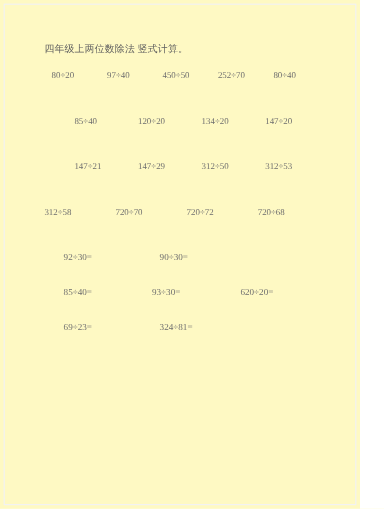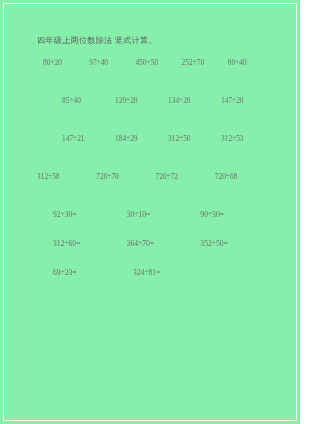--- a/index.html
+++ b/index.html
@@ -12,21 +12,21 @@
     height: 424px;
     font-family: "Liberation Serif", "DejaVu Serif", serif;
     color: #6a6a6a;
     overflow: hidden;
   }
   .page {
     position: relative;
     width: 300px;
     height: 424px;
     box-sizing: border-box;
-    background: #86efac;
+    background: #fef9c3;
   }
   .page-border {
     position: absolute;
     left: 3px;
     top: 3px;
     right: 3px;
     bottom: 3px;
     border: 1px solid #f2f2f2;
     pointer-events: none;
   }
@@ -111,49 +111,48 @@
 
       <div class="prob-row row-v2">
         <span class="cell">85÷40</span>
         <span class="cell">120÷20</span>
         <span class="cell">134÷20</span>
         <span class="cell">147÷20</span>
       </div>
 
       <div class="prob-row row-v3">
         <span class="cell">147÷21</span>
-        <span class="cell">184÷29</span>
+        <span class="cell">147÷29</span>
         <span class="cell">312÷50</span>
         <span class="cell">312÷53</span>
       </div>
 
       <div class="prob-row row-v4">
         <span class="cell">312÷58</span>
         <span class="cell">720÷70</span>
         <span class="cell">720÷72</span>
         <span class="cell">720÷68</span>
       </div>
 
     </div>
 
     <div class="section sec-horizontal">
 
       <div class="prob-row">
         <span class="cell">92÷30=</span>
-        <span class="cell">30÷10=</span>
         <span class="cell">90÷30=</span>
       </div>
 
+      <div class="prob-row">
+        <span class="cell">85÷40=</span>
+        <span class="cell">93÷30=</span>
+        <span class="cell">620÷20=</span>
+      </div>
 
 
-      <div class="prob-row">
-        <span class="cell">312÷60=</span>
-        <span class="cell">364÷70=</span>
-        <span class="cell">352÷50=</span>
-      </div>
 
       <div class="prob-row">
         <span class="cell">69÷23=</span>
         <span class="cell">324÷81=</span>
       </div>
 
     </div>
 
   </div>
 </div>

